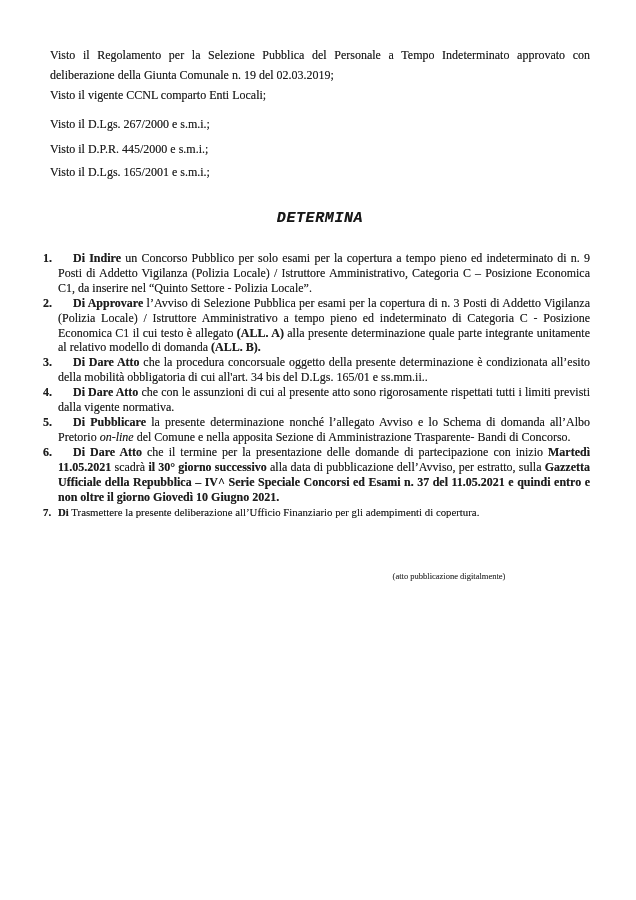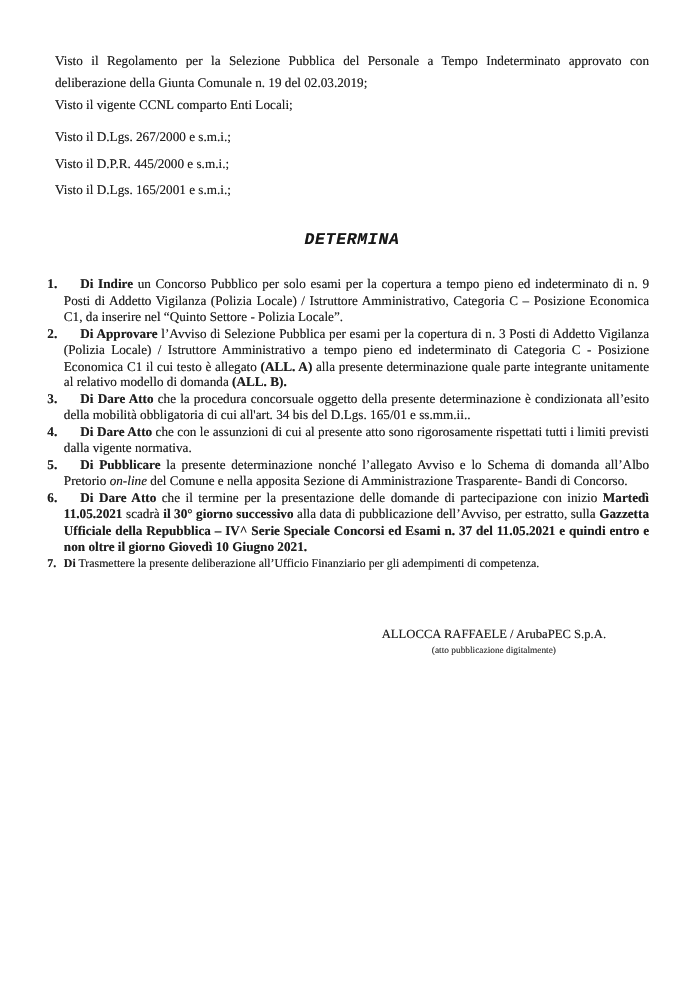--- a/index.html
+++ b/index.html
@@ -111,22 +111,21 @@
     <p class="item">
       <span class="num">5.</span>
       <span><span style="font-weight: bold;">Di Pubblicare</span><span> la presente determinazione nonché l’allegato Avviso e lo Schema di domanda all’Albo Pretorio </span><span style="font-style: italic;">on-line</span><span> del Comune e nella apposita Sezione di Amministrazione Trasparente- Bandi di Concorso.</span></span>
     </p>
     <p class="item">
       <span class="num">6.</span>
       <span><span style="font-weight: bold;">Di Dare Atto</span><span> che il termine per la presentazione delle domande di partecipazione con inizio </span><span style="font-weight: bold;">Martedì 11.05.2021</span><span> scadrà </span><span style="font-weight: bold;">il 30° giorno successivo</span><span> alla data di pubblicazione dell’Avviso, per estratto, sulla </span><span style="font-weight: bold;">Gazzetta Ufficiale della Repubblica – IV^ Serie Speciale Concorsi ed Esami n. 37 del 11.05.2021 e quindi entro e non oltre il giorno Giovedì 10 Giugno 2021.</span></span>
     </p>
     <p class="item small">
       <span class="num">7.</span>
-      <span><span style="font-weight: bold;">Di</span><span> Trasmettere la presente deliberazione all’Ufficio Finanziario per gli adempimenti di competenza.</span></span>
+      <span><span style="font-weight: bold;">Di</span><span> Trasmettere la presente deliberazione all’Ufficio Finanziario per gli adempimenti di copertura.</span></span>
     </p>
   </div>
 
   <div class="signature">
-    <div>ALLOCCA RAFFAELE / ArubaPEC S.p.A.</div>
     <div class="note">(atto pubblicazione digitalmente)</div>
   </div>
 
 </div>
 
 </body></html>

